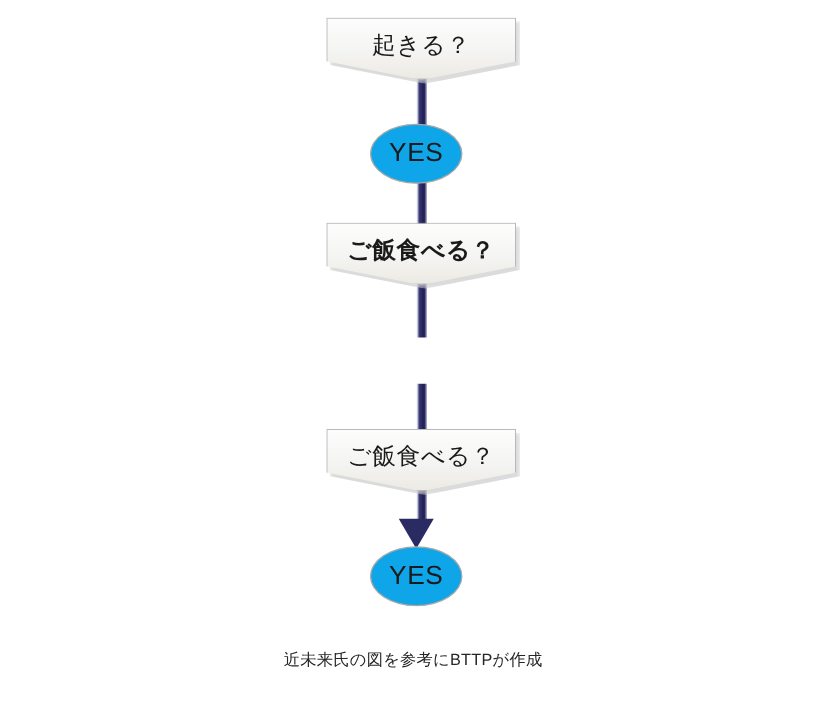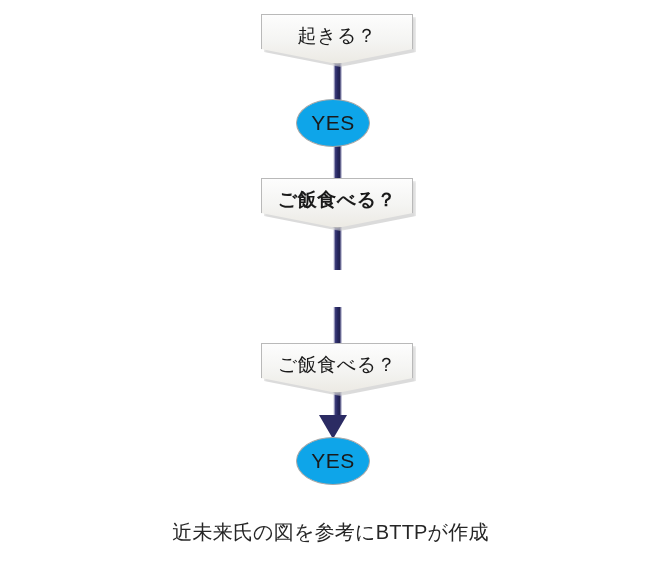--- a/index.html
+++ b/index.html
@@ -99,21 +99,21 @@
     color: #1a1a1a;
     letter-spacing: .5px;
   }
 
   
   .caption {
     position: absolute;
     left: 0;
     right: 0;
     text-align: center;
-    font-size: 20px;
+    font-size: 13px;
     color: #262626;
     letter-spacing: .2px;
   }
 </style>
 </head>
 <body>
 
 <div id="canvas">
 
   <div class="connector" style="left:333px; top:60px; height:45px;"></div>

